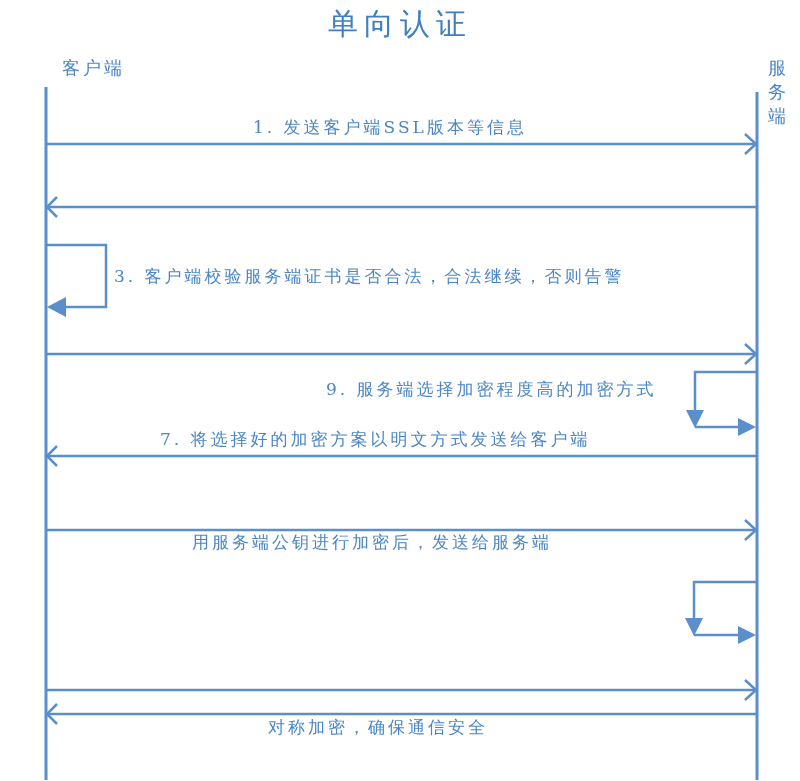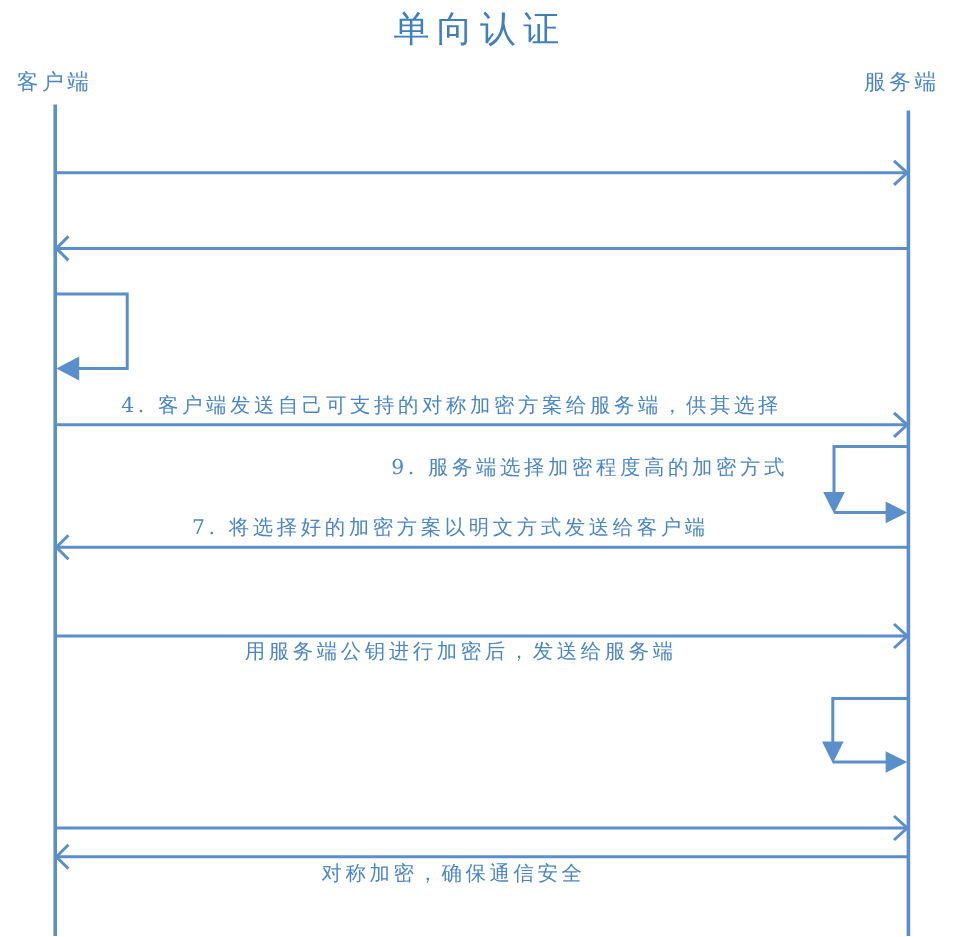--- a/index.html
+++ b/index.html
@@ -2,21 +2,21 @@
 <html><head>
   <meta charset="utf-8">
   <style>
     html, body { margin: 0; padding: 0; background: #ffffff; }
     body { width: 800px; height: 781px; position: relative; overflow: hidden;
            font-family: "DejaVu Serif", "Liberation Serif", serif; color: #4a86c5; }
     #diagram { position: absolute; left: 0; top: 0; width: 800px; height: 716px; border-radius: 29px; }
     .lbl { position: absolute; white-space: nowrap; font-size: 17px; letter-spacing: 3px; color: #4a86c5; }
     .title { position: absolute; left: 0; width: 800px; top: 4px; text-align: center;
              font-size: 30px; letter-spacing: 6px; color: #3f7fc0; }
-    .actor { position: absolute; font-size: 18px; letter-spacing: 3px; color: #4a86c5; top: 56px; }
+    .actor { position: absolute; font-size: 18px; letter-spacing: 3px; color: #4a86c5; top: 56px; margin-left: 48px; }
   </style>
 </head>
 <body>
 
 <div id="diagram">
   <svg width="800" height="781" viewBox="0 0 800 781" style="position:absolute;left:0;top:0">
     <defs>
       <marker id="openR" markerWidth="12" markerHeight="16" refX="11" refY="8" orient="auto" markerUnits="userSpaceOnUse">
         <path d="M1,1 L11,8 L1,15" fill="none" stroke="#5b8fcb" stroke-width="2"></path>
       </marker>
@@ -65,18 +65,19 @@
 
       <polygon points="685,618 703,618 694,636"></polygon>
       <polygon points="738,626 738,644 756,635"></polygon>
     </g>
   </svg>
 
   <div class="title">单向认证</div>
   <div class="actor" style="left:14px">客户端</div>
   <div class="actor" style="left:720px">服务端</div>
 
-  <div class="lbl" style="left:101px;top:326px">4. 客户端发送自己可支持的对称加密方案给服务端，供其选择</div>
+  <div class="lbl" style="left:253px;top:116px">1. 发送客户端SSL版本等信息</div>
+  <div class="lbl" style="left:114px;top:265px">3. 客户端校验服务端证书是否合法，合法继续，否则告警</div>
   <div class="lbl" style="left:326px;top:378px">9. 服务端选择加密程度高的加密方式</div>
   <div class="lbl" style="left:160px;top:428px">7. 将选择好的加密方案以明文方式发送给客户端</div>
-  <div class="lbl" style="left:204px;top:531px">用服务端公钥进行加密后，发送给服务端</div>
+  <div class="lbl" style="left:192px;top:531px">用服务端公钥进行加密后，发送给服务端</div>
   <div class="lbl" style="left:268px;top:716px">对称加密，确保通信安全</div>
 </div>
 
 </body></html>

